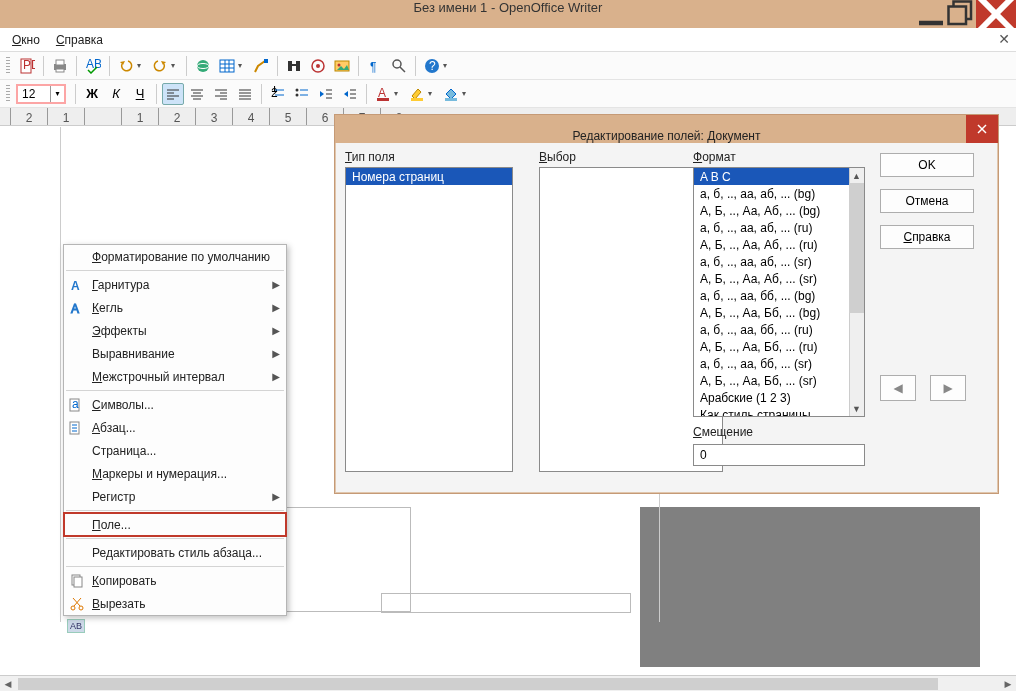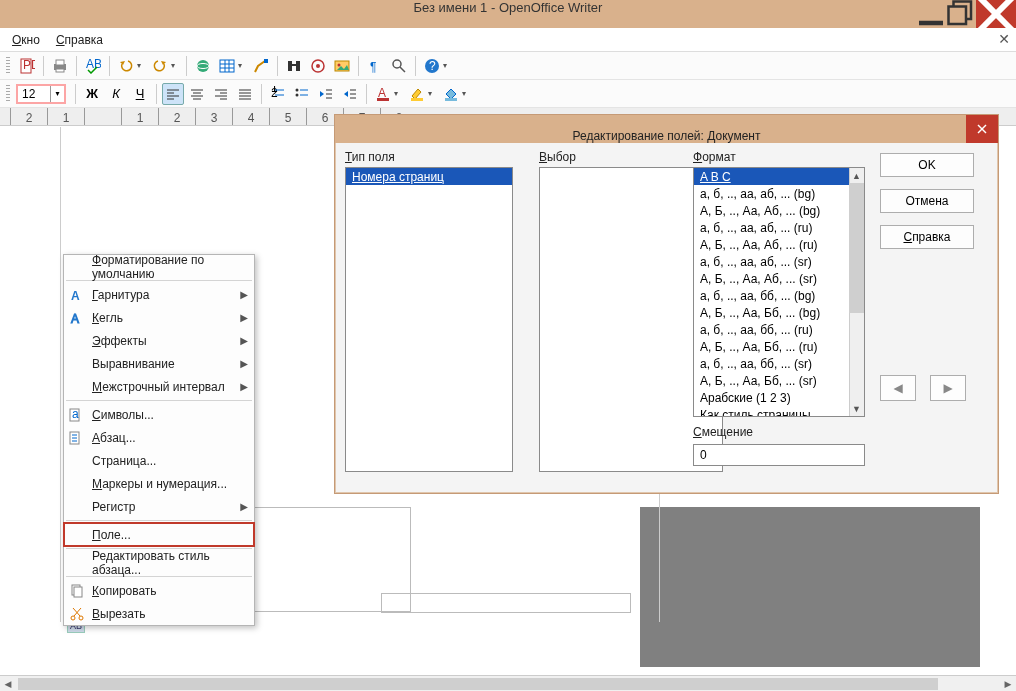--- a/index.html
+++ b/index.html
@@ -37,21 +37,21 @@
 
   
   .doc-area { position:absolute; left:0; top:127px; width:1016px; height:564px; background:#fff; }
   .preview-grey { position:absolute; left:640px; top:380px; width:340px; height:160px; background:#808080; }
   .page-frame { position:absolute; left:60px; top:0; width:600px; height:495px; border-left:1px solid #ccc; border-right:1px solid #ccc; }
   .page-frame .inner-left { position:absolute; left:70px; top:380px; width:280px; height:105px; border:1px solid #bbb;}
   .page-frame .inner-right { position:absolute; left:320px; top:466px; width:250px; height:20px; border:1px solid #bbb;}
   .page-frame .field-badge { position:absolute; left:6px; top:492px; width:18px; height:14px; background:#cdd9e8; border:1px solid #9cb; font-size:9px; color:#336; display:flex; align-items:center; justify-content:center;}
 
   
-  .context-menu { position:absolute; left:63px; top:254px; width:192px; background:#fdfdfd; border:1px solid #b5b5b5; box-shadow:2px 2px 6px rgba(0,0,0,0.25); z-index:30; }
+  .context-menu { position:absolute; left:63px; top:244px; width:224px; background:#fdfdfd; border:1px solid #b5b5b5; box-shadow:2px 2px 6px rgba(0,0,0,0.25); z-index:30; }
   .context-menu .cm-row { height:23px; display:flex; align-items:center; padding-left:28px; position:relative; color:#222;}
   .context-menu .cm-row .icon-slot { position:absolute; left:4px; width:18px; height:18px; display:flex; align-items:center; justify-content:center;}
   .context-menu .cm-row .sub-arrow { position:absolute; right:6px; font-size:10px; color:#555;}
   .context-menu .cm-sep { height:1px; background:#d4d4d4; margin:2px 2px; }
   .context-menu .cm-row.highlight-box { outline:2px solid #c0392b; outline-offset:-1px; }
   .mnem { text-decoration: underline; }
 
   
   .dialog { position:absolute; left:334px; top:114px; width:665px; height:380px; background:#f4f4f4; border:1px solid #c59a76; box-shadow:0 0 0 1px #e0c6ad inset; z-index:50; }
   .dialog .dlg-title { height:28px; background:#d9b18c; display:flex; align-items:flex-end; justify-content:center; position:relative; color:#222; font-size:13px;}
@@ -60,21 +60,21 @@
   .dlg-label { color:#222; margin-bottom:2px; }
   .dlg-label .mnem { text-decoration:underline; }
   .col { position:absolute; top:0; }
   .col.type { left:0; width:168px; }
   .col.choice { left:178px; width:184px;margin-left:16px; }
   .col.format { left:348px; width:172px; }
   .col.buttons { left:535px; width:100px; }
   .listbox { border:1px solid #8a8a8a; background:#fff; width:100%; height:305px; margin-top:3px; overflow:hidden; }
   .listbox.format { height:250px; position:relative;}
   .listbox .item { padding:2px 6px; height:17px; white-space:nowrap; overflow:hidden;}
-  .listbox .item.selected { background:#1a57b8; color:#fff;text-decoration:underline; }
+  .listbox .item.selected { background:#1a57b8; color:#fff; }
   .listbox.format .scrollbar { position:absolute; right:0; top:0; width:15px; height:100%; background:#efefef; border-left:1px solid #ccc;}
   .listbox.format .scrollbar .thumb { position:absolute; right:0; top:15px; width:15px; height:130px; background:#cfcfcf; }
   .listbox.format .scrollbar .arrow { position:absolute; right:0; width:15px; height:15px; display:flex; align-items:center; justify-content:center; font-size:9px; color:#555;}
   .listbox.format .scrollbar .arrow.up { top:0; }
   .listbox.format .scrollbar .arrow.down { bottom:0; }
   .offset-row { position:absolute; left:348px; top:275px; width:172px;}
   .offset-input { width:172px; height:22px; border:1px solid #8a8a8a; background:#fff; padding:2px 6px; margin-top:3px;}
   .dlg-btn { width:94px; height:24px; border:1px solid #adadad; background:#fdfdfd; margin-bottom:12px; display:flex; align-items:center; justify-content:center; }
   .nav-btns { position:absolute; left:535px; top:225px; display:flex; gap:14px; }
   .nav-btn { width:36px; height:26px; border:1px solid #adadad; background:#fdfdfd; display:flex; align-items:center; justify-content:center; color:#888;}

